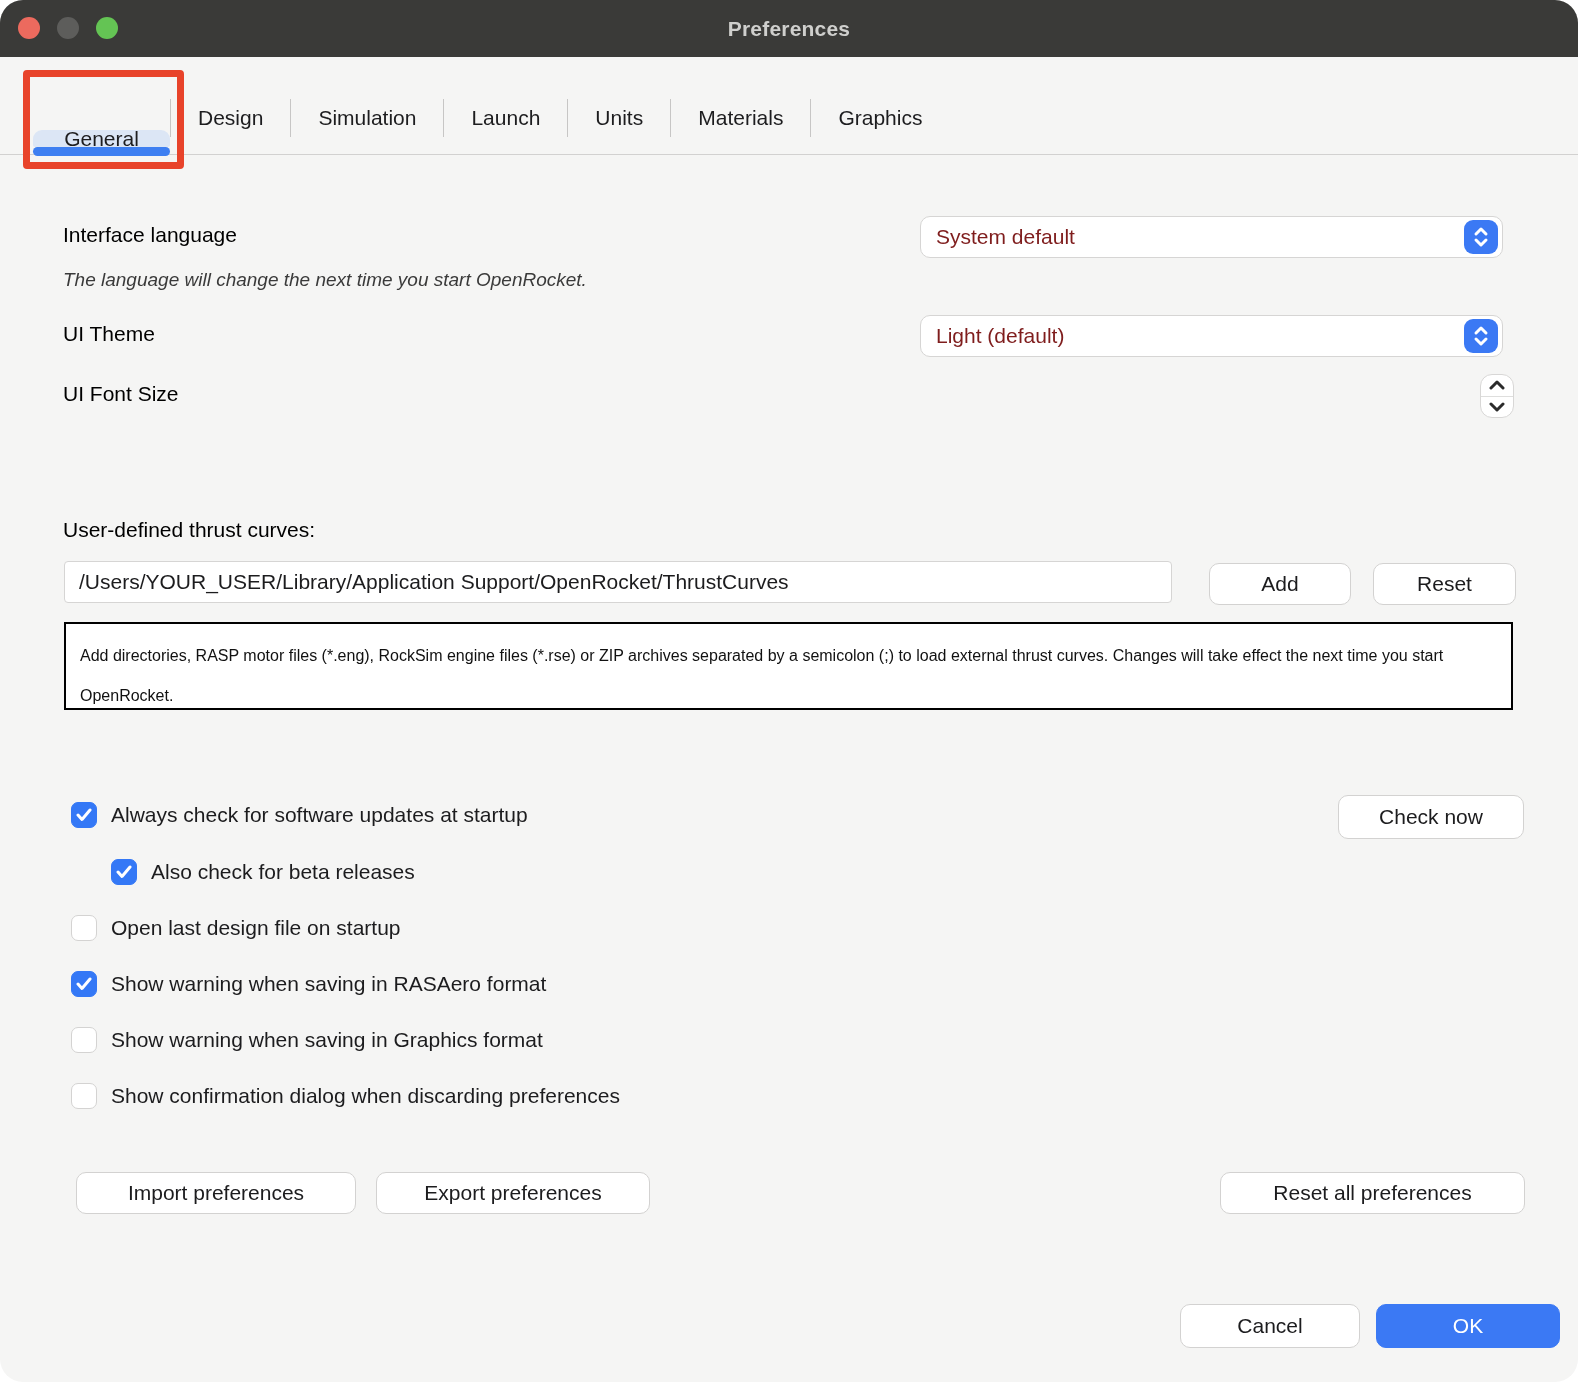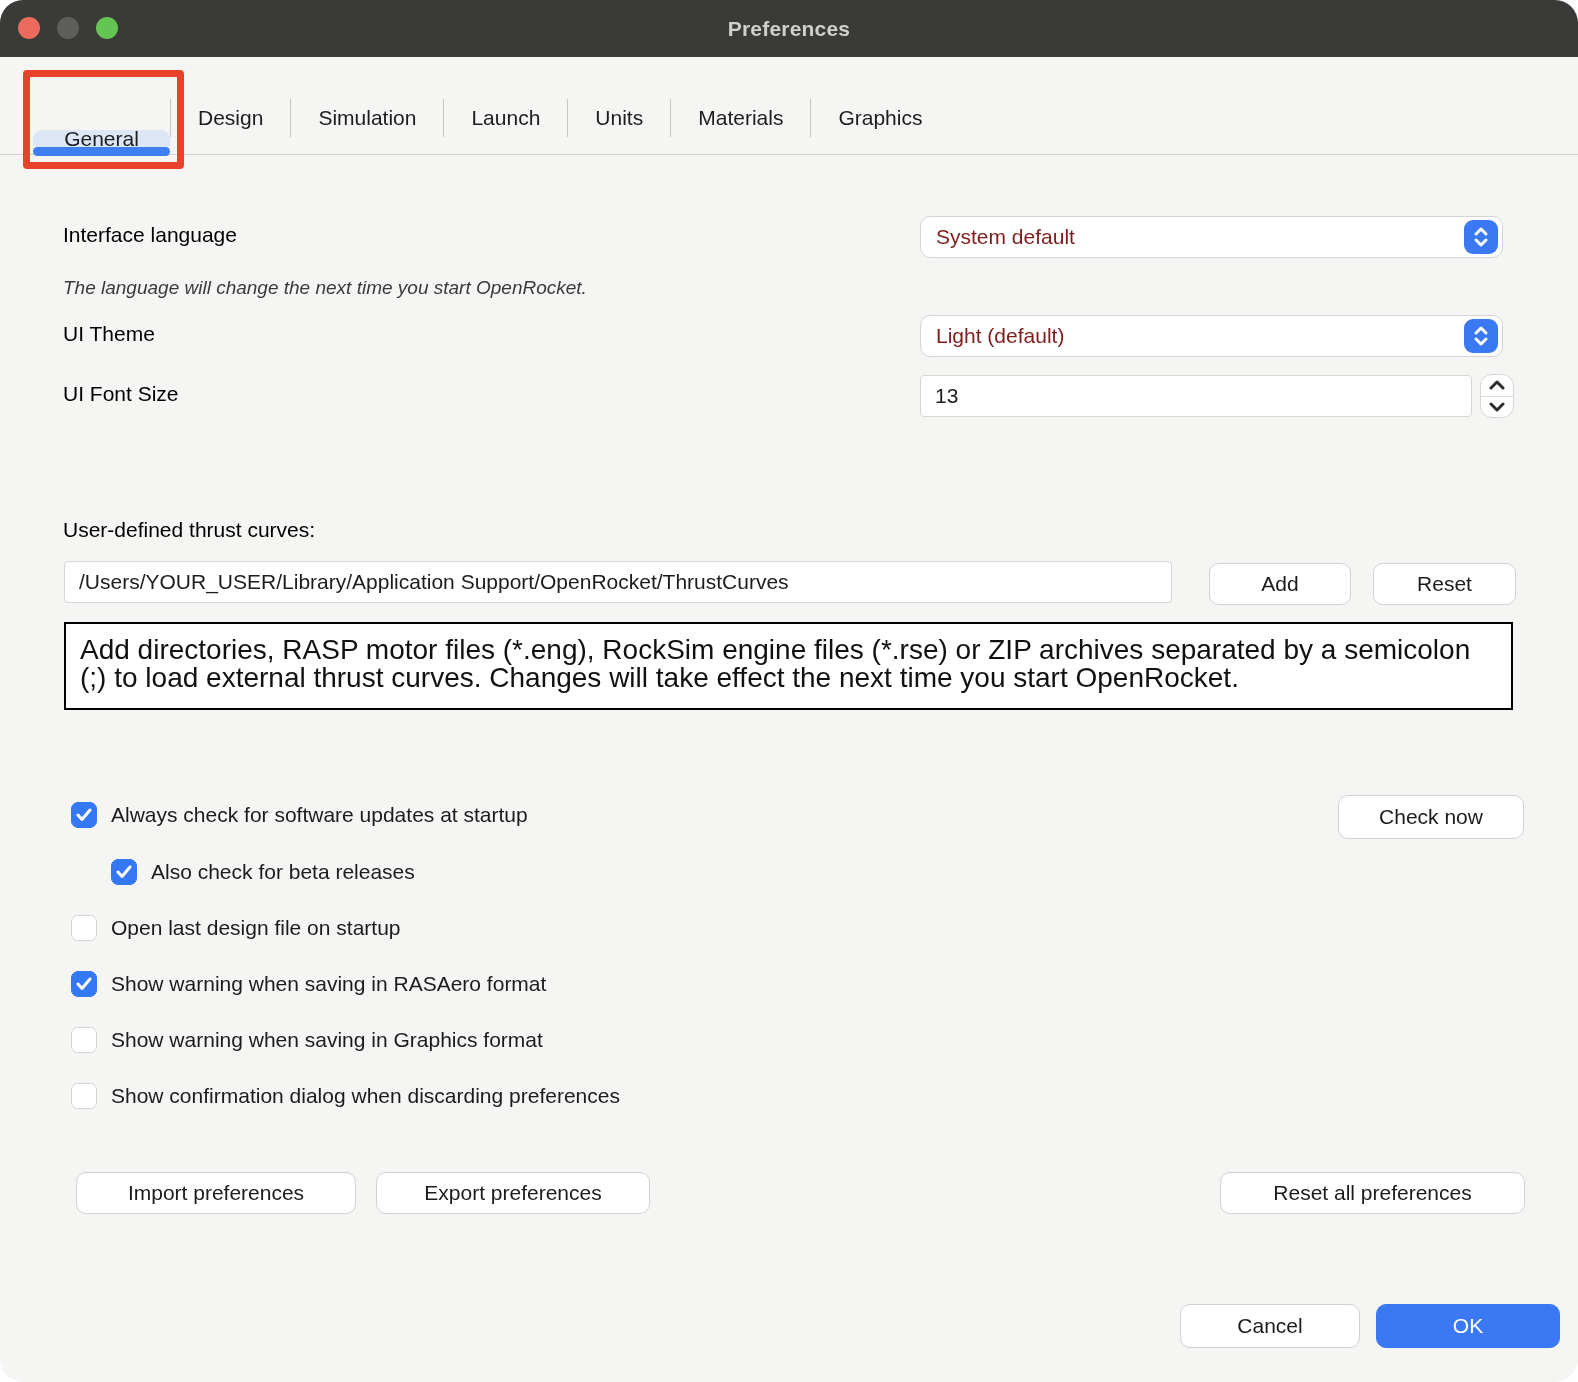--- a/index.html
+++ b/index.html
@@ -33,21 +33,21 @@
   .select { position:absolute; height:42px; background:#ffffff; border:1px solid #d6d5d4; border-radius:10px; display:flex; align-items:center; }
   .select .sel-text { font-size:21px; color:#7f1d1d; padding-left:15px; flex:1; }
   .sel-btn { width:34px; height:34px; border-radius:9px; background:#3b79f4; margin-right:4px; display:flex; align-items:center; justify-content:center; }
   .field { position:absolute; height:42px; background:#ffffff; border:1px solid #d6d5d4; border-radius:4px; font-size:21px; color:#1c1c1e; padding:0 14px; font-family:"Liberation Sans", sans-serif; }
   .stepper { position:absolute; width:34px; height:44px; background:#ffffff; border:1px solid #d8d7d6; border-radius:12px; display:flex; flex-direction:column; }
   .stepper .half { flex:1; display:flex; align-items:center; justify-content:center; }
   .stepper .half:first-child { border-bottom:1px solid #dededd; }
   .btn { position:absolute; height:42px; background:#ffffff; border:1px solid #d3d2d1; border-radius:10px; font-size:21px; color:#1c1c1e; display:flex; align-items:center; justify-content:center; cursor:default;margin-left:13px; }
   .btn.primary { background:#3b79f4; border-color:#3b79f4; color:#ffffff; }
 
-  .infobox { position:absolute; left:64px; top:565px; width:1449px; height:88px; background:#ffffff; border:2px solid #000000; font-size:28px; color:#111; line-height:28px; padding:12px 14px; }
+  .infobox { position:absolute; left:64px; top:565px; width:1449px; height:88px; background:#ffffff; border:2px solid #000000; font-size:16px; color:#111; line-height:40px; padding:12px 14px; }
 
   
   .cbrow { position:absolute; display:flex; align-items:center; gap:14px; height:26px; }
   .cb { width:26px; height:26px; border-radius:7px; background:#ffffff; border:1px solid #d4d3d2; display:flex; align-items:center; justify-content:center; flex:none; }
   .cb svg { display:none; }
   .cb.on { background:#3478f6; border-color:#3478f6; }
   .cb.on svg { display:block; }
   .cbrow .cb-label { font-size:21px; color:#1c1c1e; white-space:nowrap; }
 </style>
 </head>
@@ -87,35 +87,34 @@
     <div class="label" style="top:166px;">Interface language</div>
     <div class="select" style="top:159px; left:920px; width:583px;">
       <span class="sel-text">System default</span>
       <span class="sel-btn">
         <svg width="18" height="22" viewBox="0 0 18 22">
             <polyline points="4,8 9,3 14,8" fill="none" stroke="#fff" stroke-width="3" stroke-linecap="round" stroke-linejoin="round"></polyline>
             <polyline points="4,14 9,19 14,14" fill="none" stroke="#fff" stroke-width="3" stroke-linecap="round" stroke-linejoin="round"></polyline>
           </svg>
       </span>
     </div>
-    <div class="note" style="top:220px;">The language will change the next time you start OpenRocket.</div>
+    <div class="note" style="top:212px;">The language will change the next time you start OpenRocket.</div>
 
     <div class="label" style="top:265px;">UI Theme</div>
     <div class="select" style="top:258px; left:920px; width:583px;">
       <span class="sel-text">Light (default)</span>
       <span class="sel-btn">
         <svg width="18" height="22" viewBox="0 0 18 22">
             <polyline points="4,8 9,3 14,8" fill="none" stroke="#fff" stroke-width="3" stroke-linecap="round" stroke-linejoin="round"></polyline>
             <polyline points="4,14 9,19 14,14" fill="none" stroke="#fff" stroke-width="3" stroke-linecap="round" stroke-linejoin="round"></polyline>
           </svg>
       </span>
     </div>
 
     <div class="label" style="top:325px;">UI Font Size</div>
-    <input class="field" style="top: 318px; left: 920px; width: 552px;" value="13">
     <div class="stepper" style="top:317px; left:1480px;">
       <div class="half">
         <svg width="16" height="10" viewBox="0 0 16 10">
             <polyline points="2,8 8,2 14,8" fill="none" stroke="#2b2b2b" stroke-width="3" stroke-linecap="round" stroke-linejoin="round"></polyline>
           </svg>
       </div>
       <div class="half">
         <svg width="16" height="10" viewBox="0 0 16 10">
             <polyline points="2,2 8,8 14,2" fill="none" stroke="#2b2b2b" stroke-width="3" stroke-linecap="round" stroke-linejoin="round"></polyline>
           </svg>

